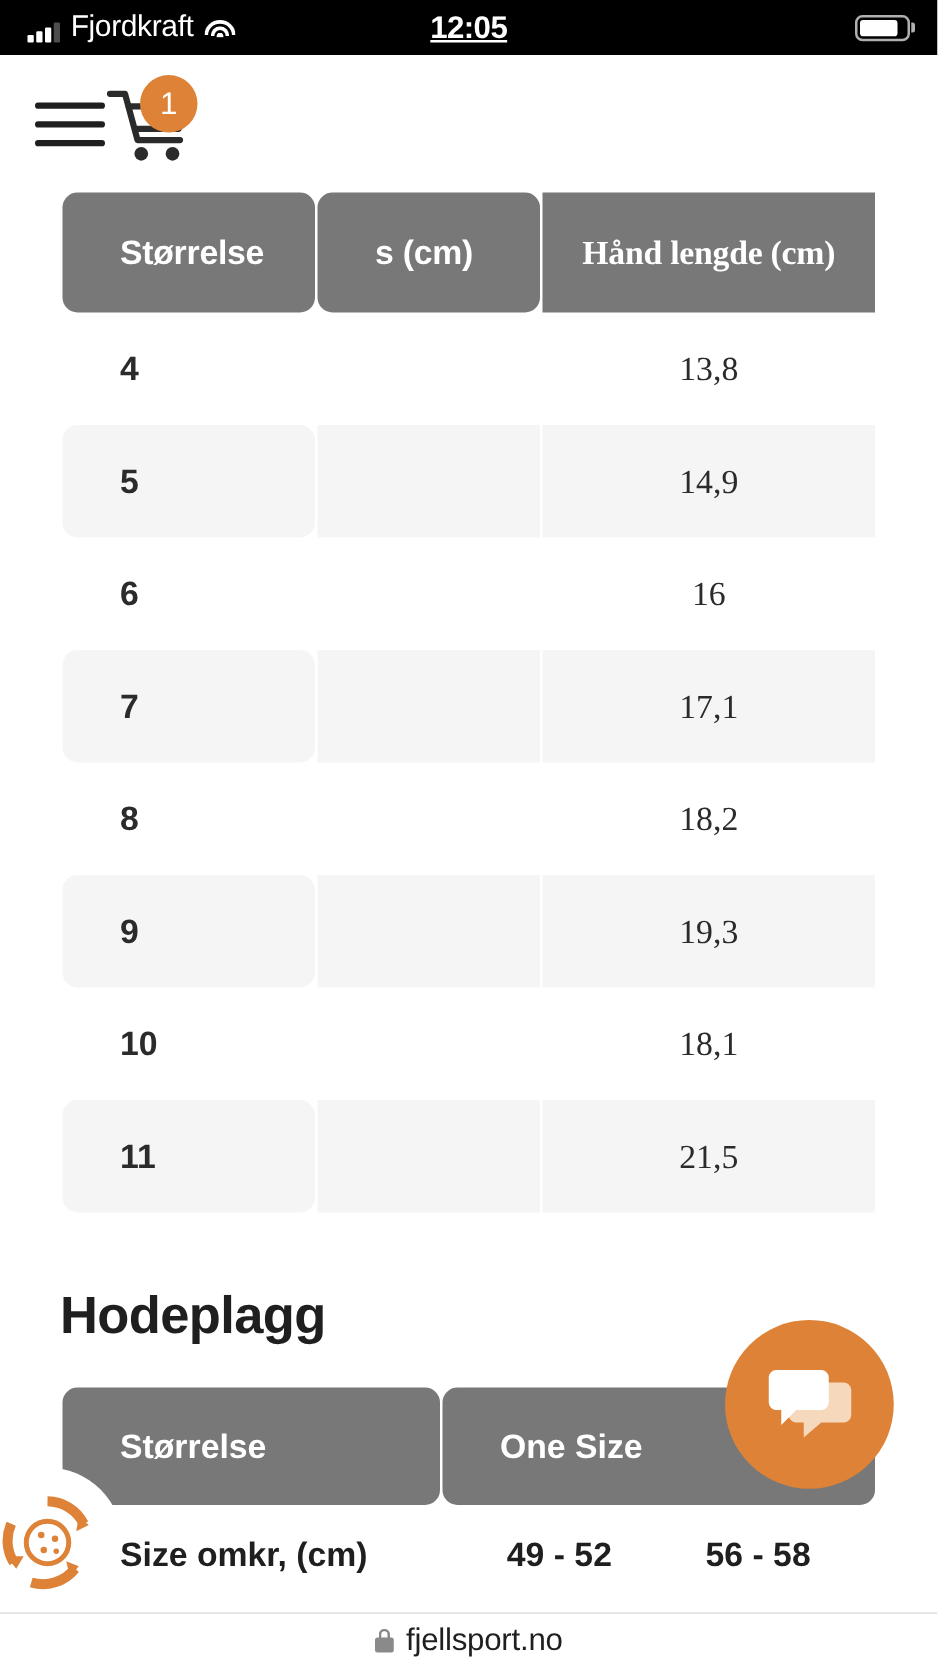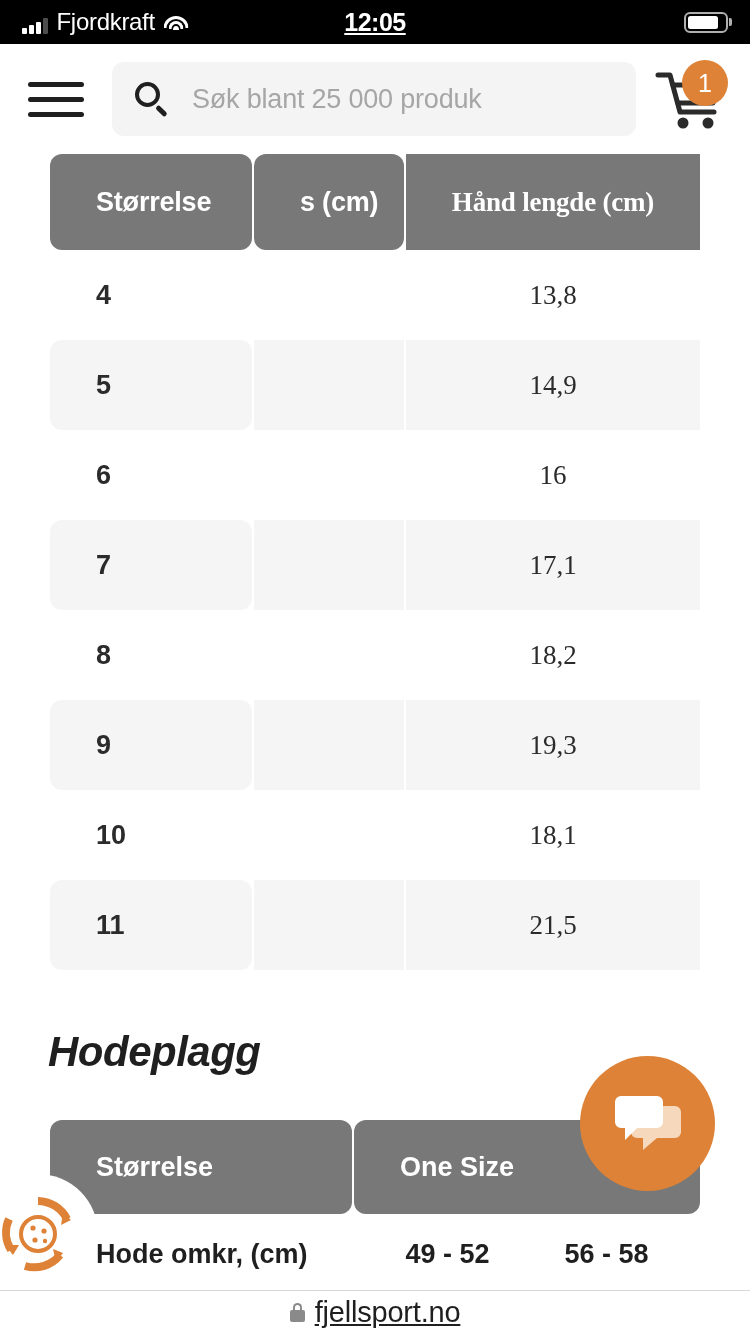--- a/index.html
+++ b/index.html
@@ -90,29 +90,29 @@
 
   table.size-table{ width:100%; border-collapse:separate; border-spacing:2px 0; table-layout:fixed; }
   table.size-table th{
     background:#787878; color:#fff; font-size:27px; font-weight:bold;
     height:96px; vertical-align:middle; letter-spacing:-0.2px;
   }
   table.size-table td{
     height:90px; vertical-align:middle; font-size:27px; color:#2b2b2b;
   }
   .col-size{ width:202px; }
-  .col-mid { width:150px; }
+  .col-mid { width:178px; }
   .t-left  { text-align:left; padding-left:46px;border-radius:12px; }
   .t-center{ text-align:center;font-family:Liberation Serif, serif; }
   td.t-left{ font-weight:bold; color:#1f1f1f; }
   tr.alt td{ background:#f5f5f5; }
 
   .section-title{
     font-size:42px; font-weight:bold; color:#1f1f1f;
-    margin:58px 0 44px 0; letter-spacing:-0.5px;font-style:italic;
+    margin:58px 0 34px 0; letter-spacing:-0.5px;
   }
 
   table.head-table{ width:100%; border-collapse:separate; border-spacing:2px 0; table-layout:fixed; }
   table.head-table th{
     background:#787878; color:#fff; font-size:27px; font-weight:bold;
     height:94px; vertical-align:middle;
   }
   table.head-table td{
     height:80px; vertical-align:middle; font-size:27px; color:#1f1f1f;font-weight:bold;
   }
@@ -139,21 +139,21 @@
     position:absolute; left:0; bottom:0; width:750px; height:44px;
     background:#fff; border-top:1px solid #d8d8d8;
     display:flex; align-items:center; justify-content:center; gap:10px;
     z-index:40;
   }
   .lock{ width:15px; height:19px; position:relative; }
   .lock .body{ position:absolute; bottom:0; left:0; width:15px; height:12px;
     background:#8a8a8a; border-radius:2px; }
   .lock .shackle{ position:absolute; top:0; left:3px; width:9px; height:9px;
     border:2.5px solid #8a8a8a; border-bottom:none; border-radius:5px 5px 0 0; }
-  .urlbar .host{ font-size:29px; color:#1f1f1f; letter-spacing:-0.2px;text-decoration:underline; }
+  .urlbar .host{ font-size:25px; color:#1f1f1f; letter-spacing:-0.2px; }
 </style>
 </head>
 <body>
 
 <div class="statusbar">
   <div class="sb-left">
     <div class="sig">
       <i></i>
         <i></i>
         <i></i>
@@ -175,27 +175,20 @@
   </div>
 </div>
 
 <div class="siteheader">
   <div class="hamburger">
     <span></span>
       <span></span>
       <span></span>
   </div>
 
-  <div class="searchbar">
-    <div class="mag">
-      <div class="ring"></div>
-        <div class="handle"></div>
-    </div>
-    <div class="ph">Søk blant 25 000 produk</div>
-  </div>
 
   <div class="cartwrap">
     <svg class="cart-svg" width="70" height="62" viewBox="0 0 70 62">
       <path d="M4 5 H16 L26 42 H60" fill="none" stroke="#2b2b2b" stroke-width="5" stroke-linecap="round" stroke-linejoin="round"></path>
       <path d="M19 15 H64 L59 33 H24" fill="none" stroke="#2b2b2b" stroke-width="5" stroke-linecap="round" stroke-linejoin="round"></path>
       <circle cx="29" cy="53" r="5.5" fill="#2b2b2b"></circle>
       <circle cx="54" cy="53" r="5.5" fill="#2b2b2b"></circle>
     </svg>
     <div class="cart-badge">1</div>
   </div>
@@ -259,21 +252,21 @@
 
   <table class="head-table">
     <thead>
       <tr>
         <th class="hcol-1 t-left">Størrelse</th>
         <th class="hcol-2 t-left">One Size</th>
       </tr>
     </thead>
     <tbody>
       <tr>
-        <td class="lbl t-left">Hode omkr, (cm)</td>
+        <td class="lbl t-left">Size omkr, (cm)</td>
         <td style="position:relative;">
           <div style="display:flex; justify-content:space-around; padding:0 14px;">
             <span>49 - 52</span>
             <span>56 - 58</span>
           </div>
         </td>
       </tr>
     </tbody>
   </table>
 

